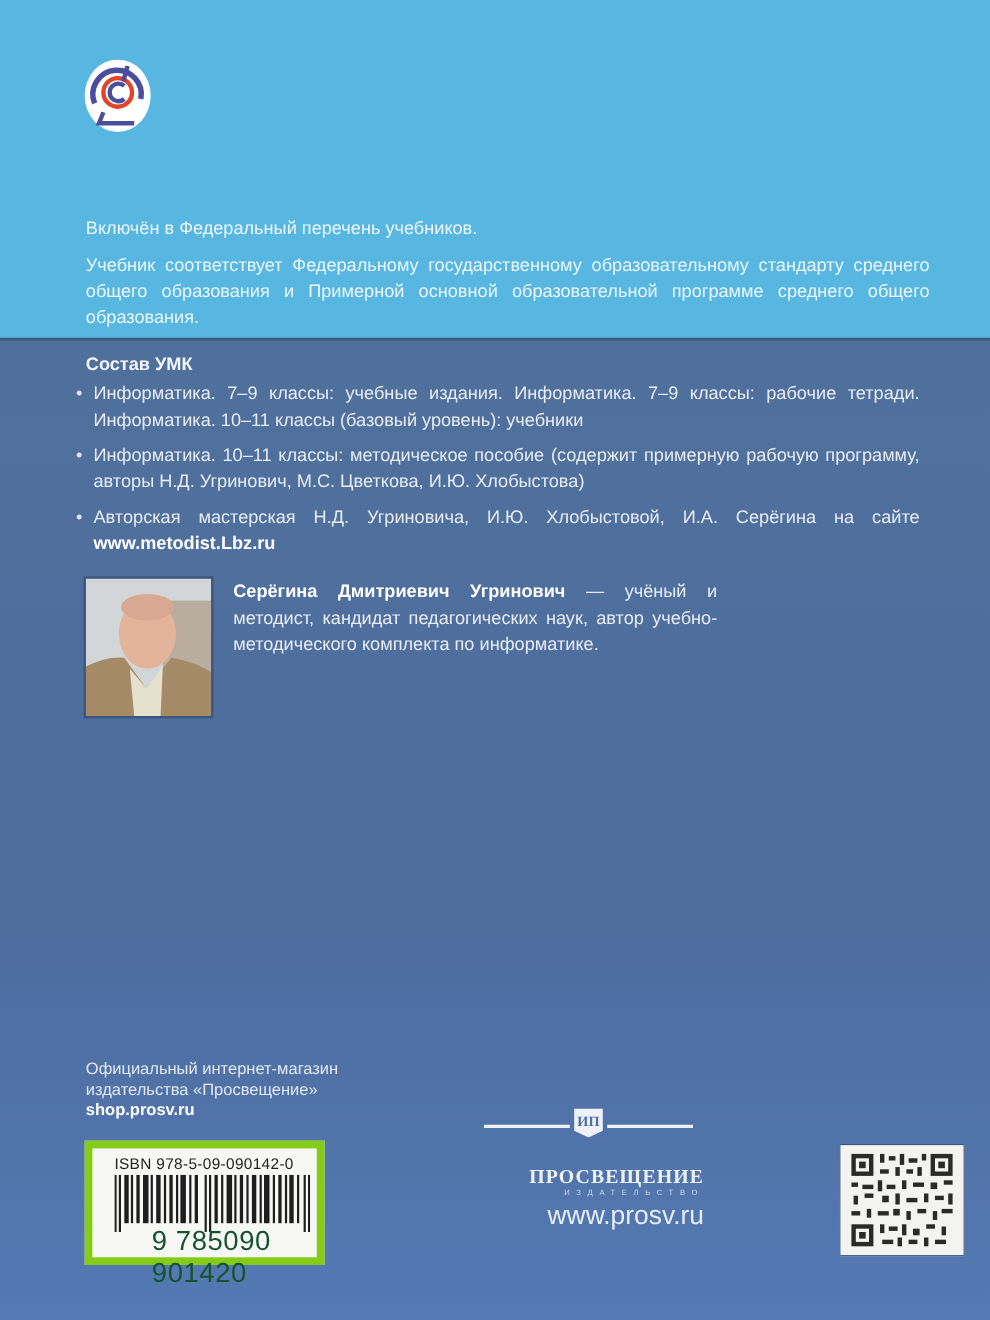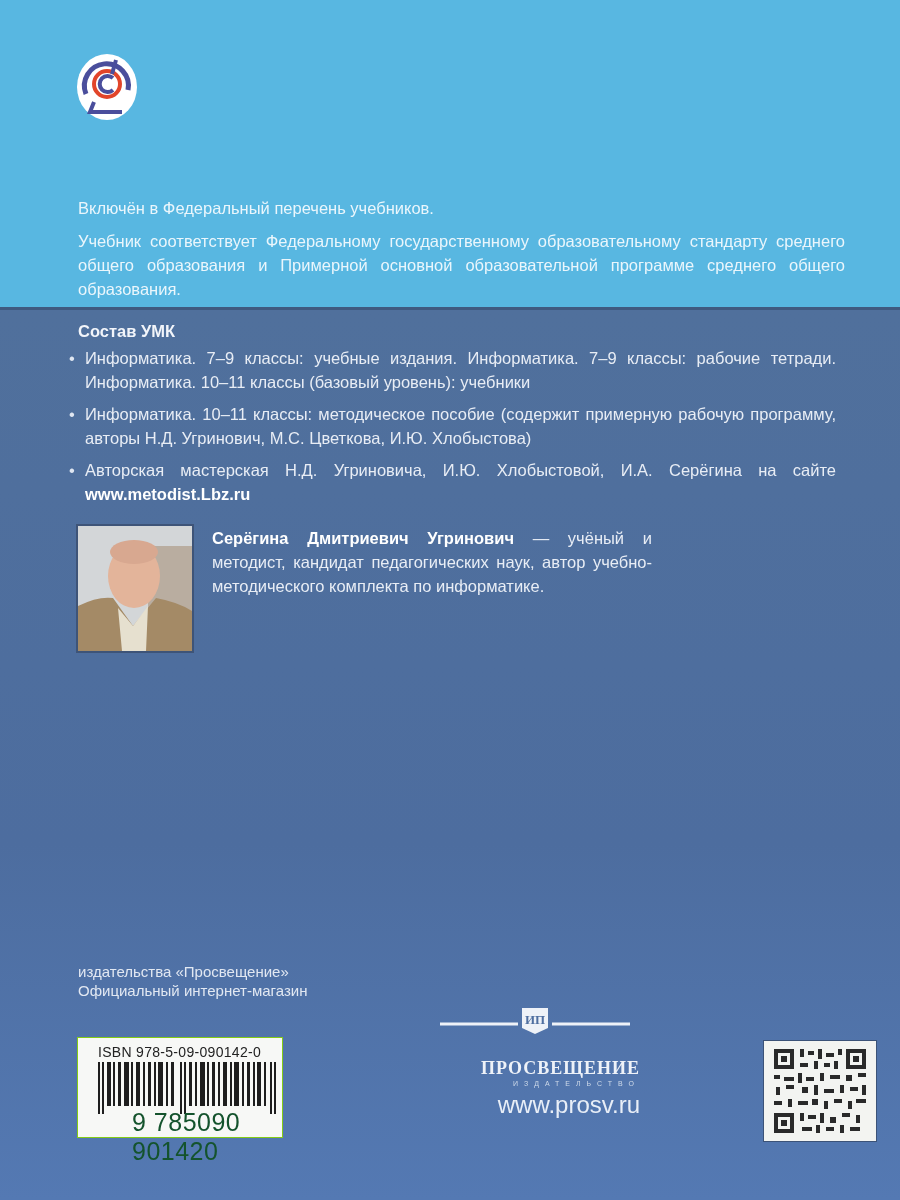--- a/index.html
+++ b/index.html
@@ -49,21 +49,21 @@
     position:absolute; left:212px; top:526px; width:440px;
     color:#e8edf5; font-size:16.5px; line-height:24px; text-align:justify;
   }
   .bio b { color:#ffffff; }
   .shop {
     position:absolute; left:78px; top:962px; color:#e2e8f2; font-size:15px; line-height:19px;
   }
   .shop .url { font-weight:bold; color:#ffffff; }
   .barcode {
     position:absolute; left:77px; top:1037px; width:204px; height:99px;
-    background:#f7f8f6; border:1px solid #84cc16;
+    background:#f7f8f6; border:7px solid #84cc16;
   }
   .isbn-text { position:absolute; left:20px; top:6px; font-size:14px; color:#222; letter-spacing:0.3px; }
   .bars { position:absolute; left:20px; top:24px; width:178px; height:52px; }
   .barnum { position:absolute; left:6px; top:70px; font-size:25px; color:#14532d; letter-spacing:0.5px;margin-left:48px; }
   .publisher { position:absolute; left:430px; top:1004px; width:210px; text-align:right; }
   .pub-name {
     font-family:"Liberation Serif", "DejaVu Serif", serif; font-weight:bold;
     font-size:18px; color:#eef2f8; letter-spacing:1px; margin-top:20px;
   }
   .pub-sub { font-size:7px; letter-spacing:6px; color:#d0dbea; margin-top:1px; }
@@ -112,22 +112,23 @@
     <ellipse cx="56" cy="50" rx="26" ry="32" fill="#e3b49a"></ellipse>
     <ellipse cx="56" cy="26" rx="24" ry="12" fill="#d8a890"></ellipse>
   </svg>
 </div>
 
 <div class="bio">
   <b>Серёгина Дмитриевич Угринович</b><span> — учёный и методист, кандидат педагогических наук, автор учебно-методического комплекта по информатике.</span>
 </div>
 
 <div class="shop">
+  <div>Официальный интернет-магазин</div>
   <div>издательства «Просвещение»</div>
-  <div>Официальный интернет-магазин</div>
+  <div class="url">shop.prosv.ru</div>
 </div>
 
 <div class="barcode">
   <div class="isbn-text">ISBN  978-5-09-090142-0</div>
   <svg class="bars" viewBox="0 0 178 52" preserveAspectRatio="none">
     <g fill="#1e1e1e">
       <rect x="0" y="0" width="2" height="52"></rect>
         <rect x="4" y="0" width="2" height="52"></rect>
       <rect x="9" y="0" width="4" height="44"></rect>
         <rect x="15" y="0" width="2" height="44"></rect>

